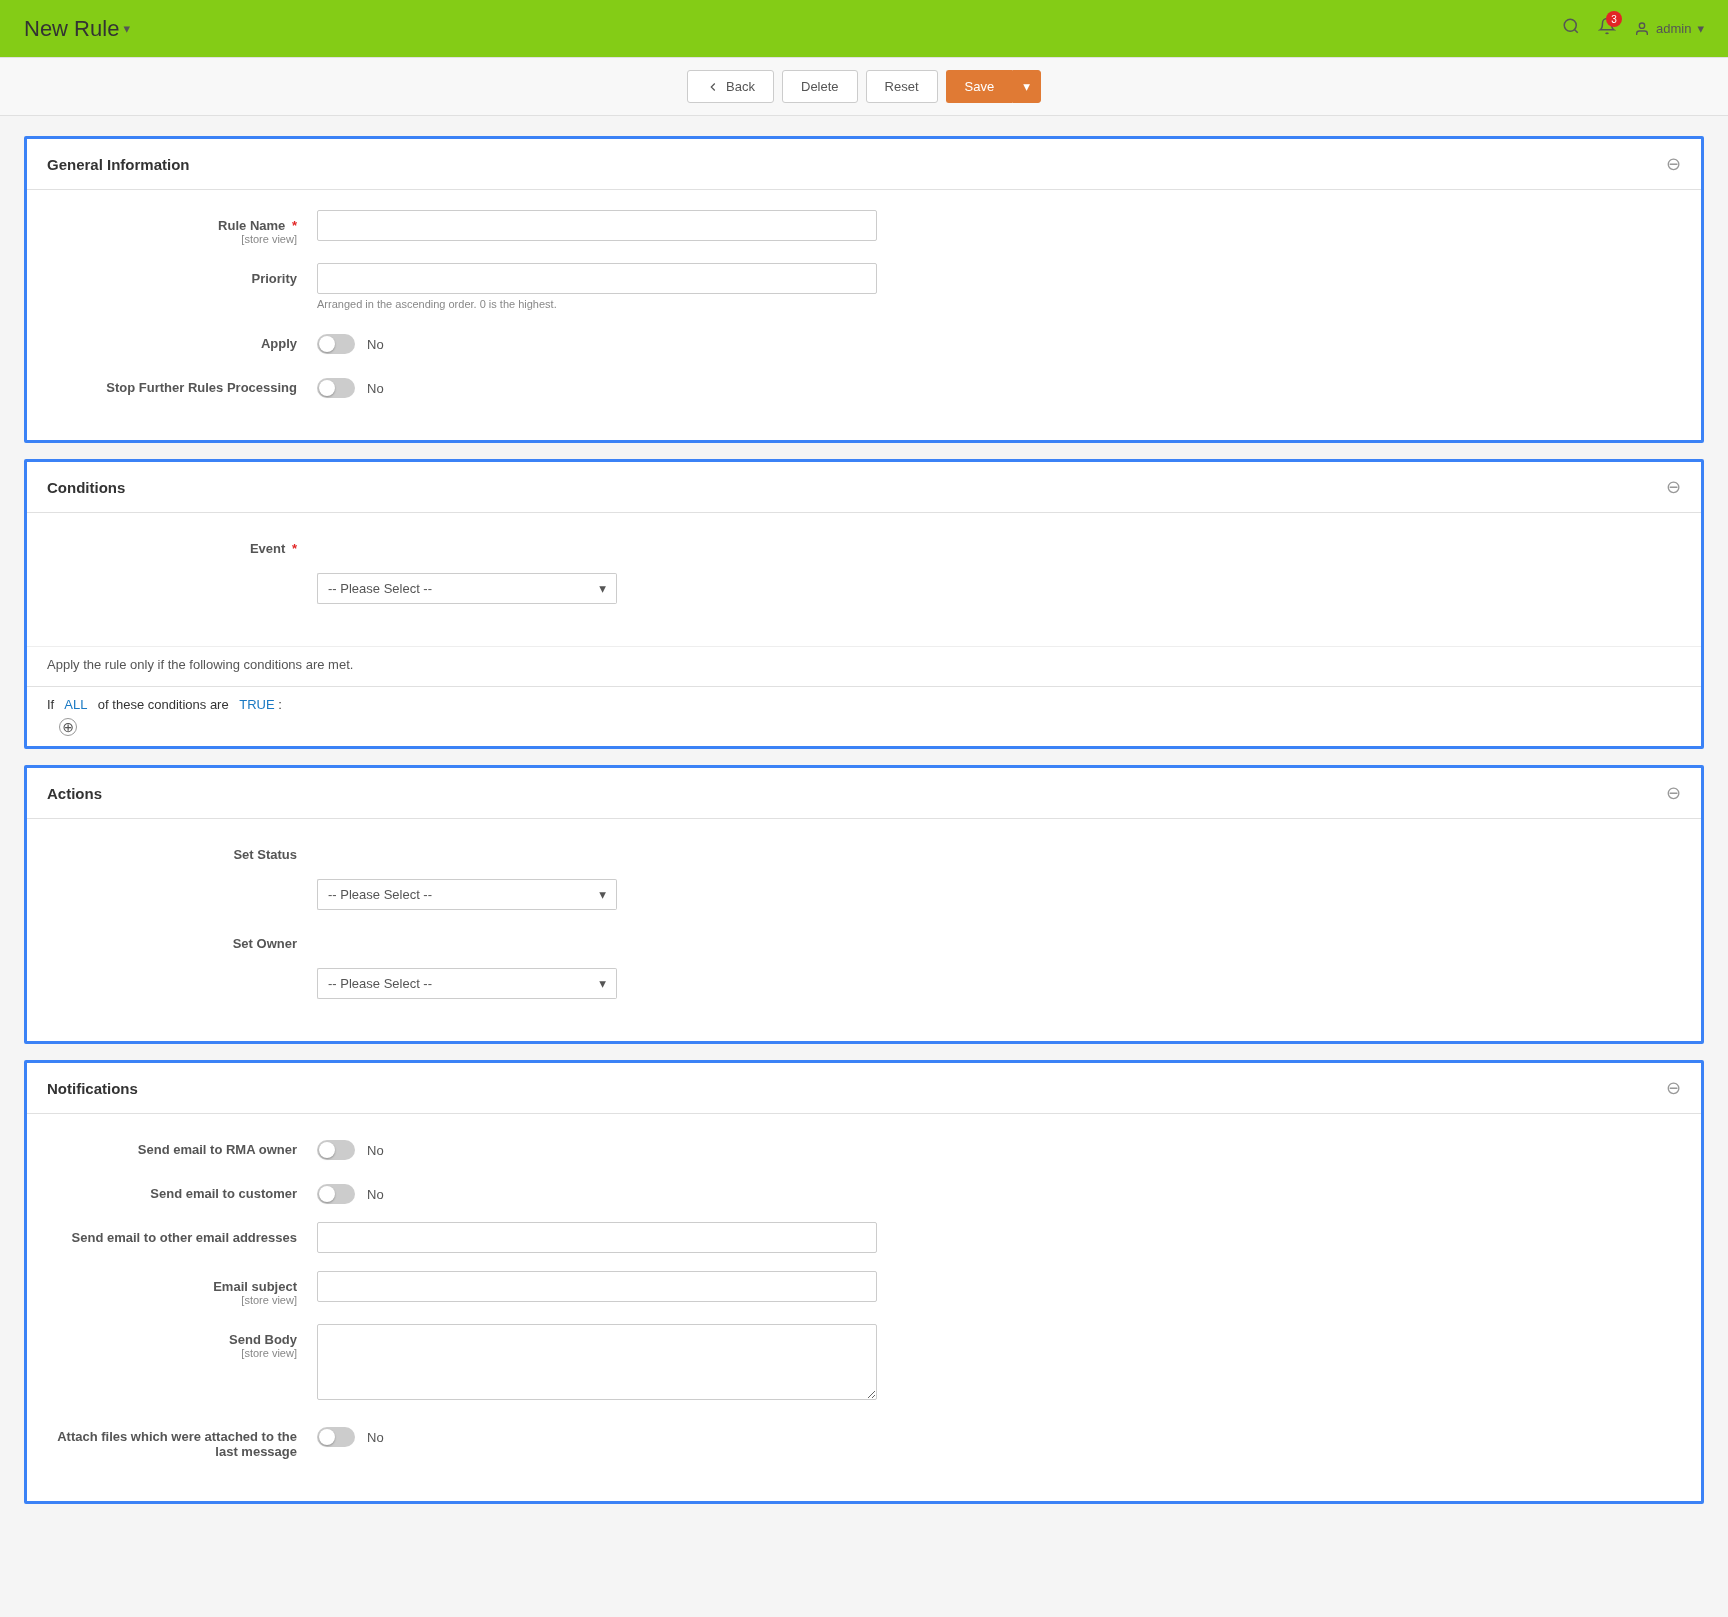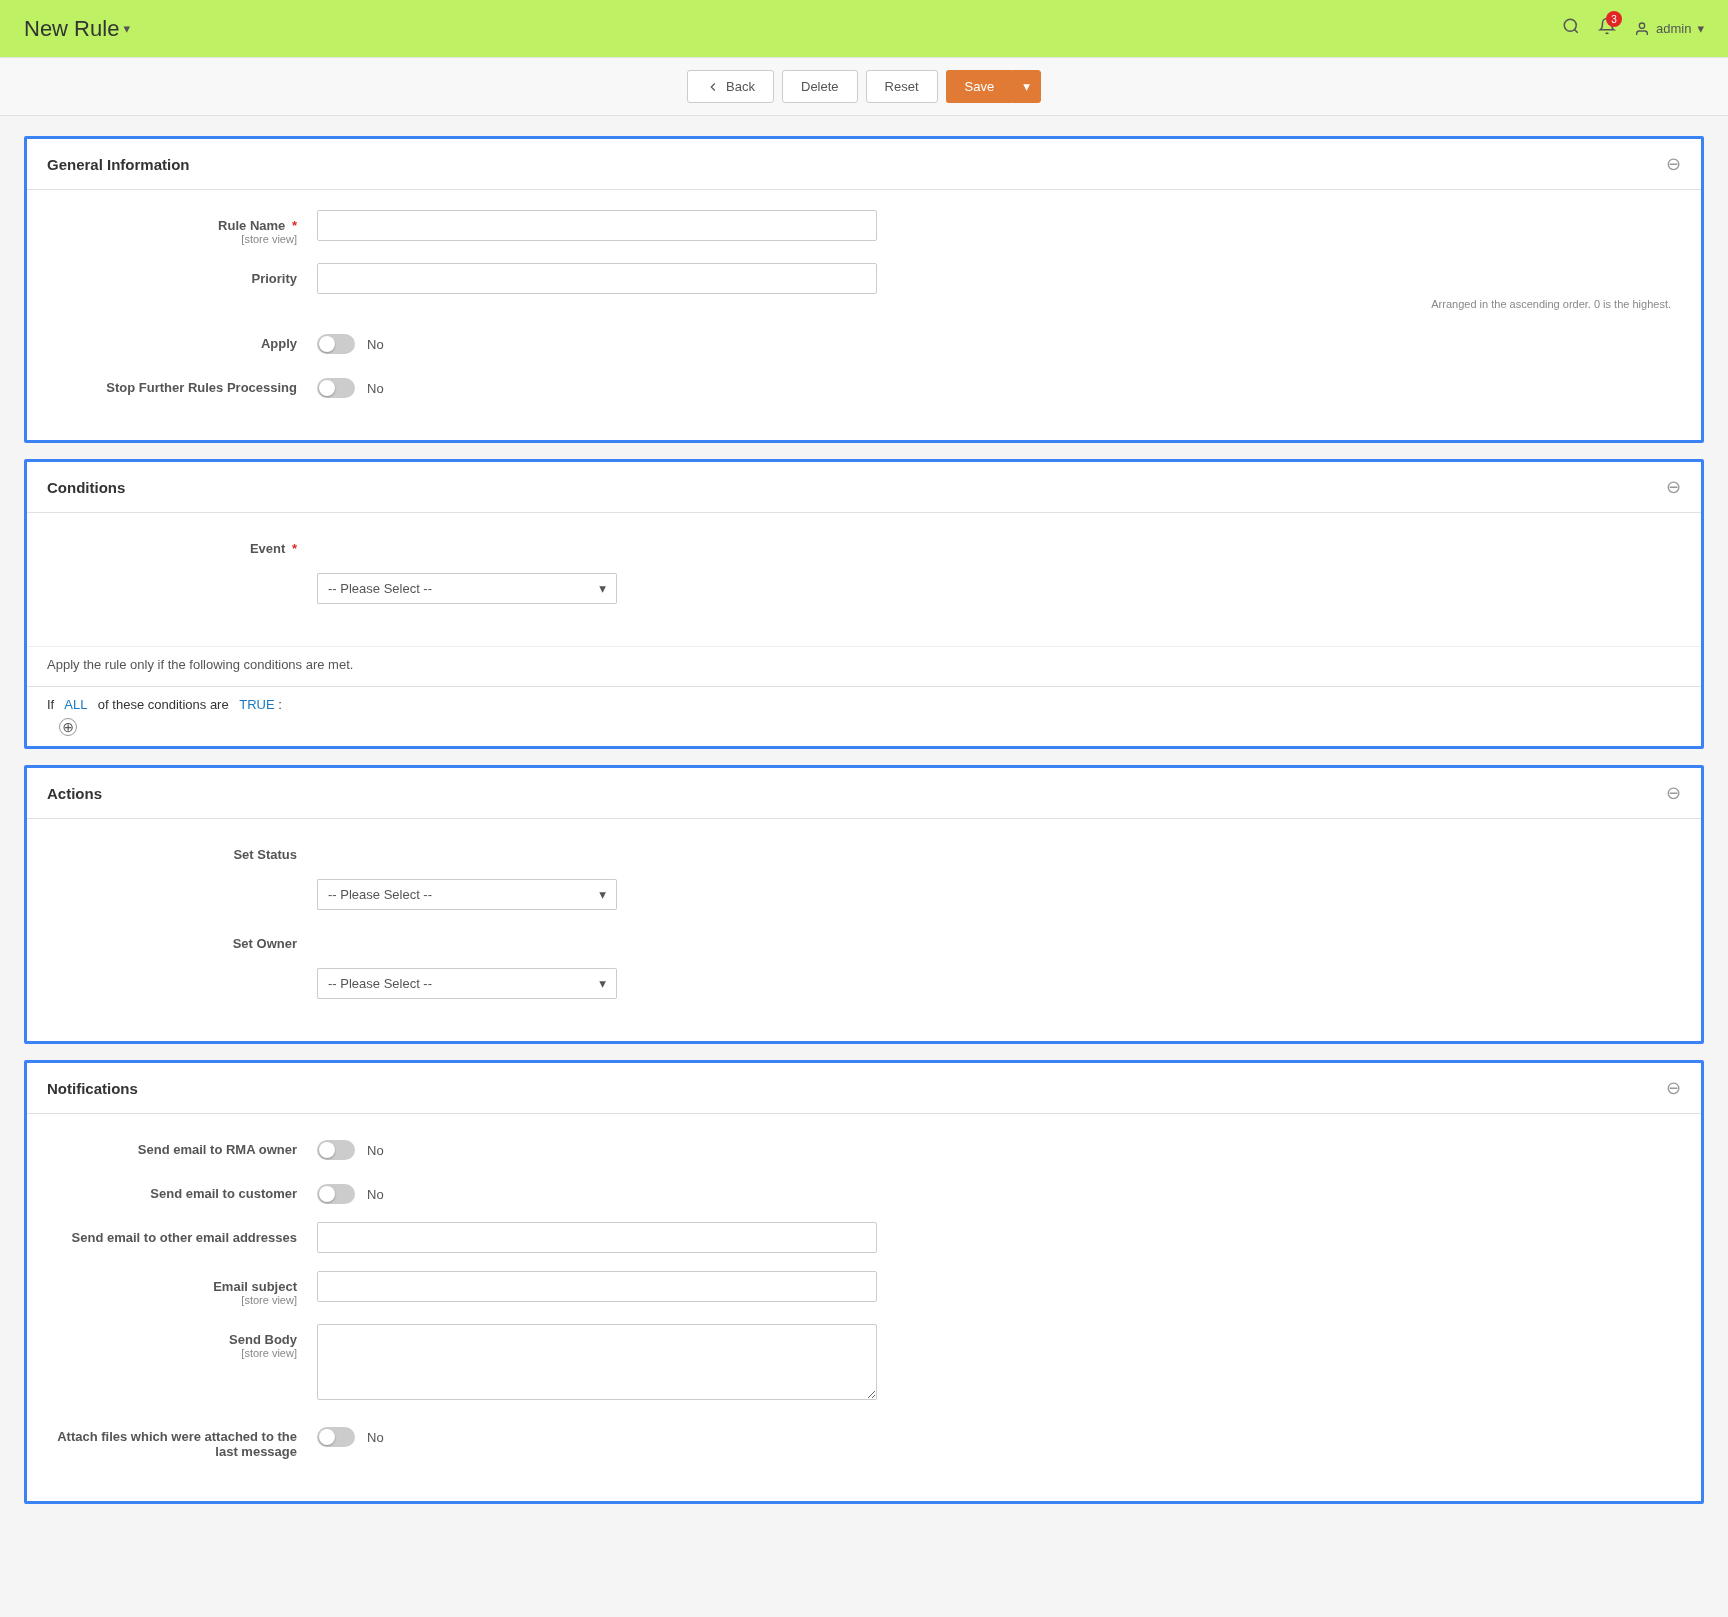--- a/index.html
+++ b/index.html
@@ -1,20 +1,20 @@
 <!DOCTYPE html>
 <html><head>
   <meta charset="utf-8">
   <style>
     * { box-sizing: border-box; margin: 0; padding: 0; }
     body { font-family: 'Segoe UI', Arial, sans-serif; font-size: 14px; color: #333; background: #f5f5f5; }
 
     
     .top-header {
-      background: #bef264;
+      background: #84cc16;
       border-bottom: 1px solid #e0e0e0;
       padding: 0 24px;
       height: 58px;
       display: flex;
       align-items: center;
       justify-content: space-between;
     }
     .page-title {
       font-size: 22px;
       font-weight: 300;
@@ -159,21 +159,20 @@
       border: 1px solid #ccc;
       border-radius: 2px;
       font-size: 13px;
       color: #333;
       background: #fff;
     }
     .form-hint {
       font-size: 11px;
       color: #888;
       margin-top: 4px;
-      text-align: right;
     }
 
     
     .toggle-wrap {
       display: flex;
       align-items: center;
       gap: 12px;
       padding-top: 6px;
     }
     .toggle {

